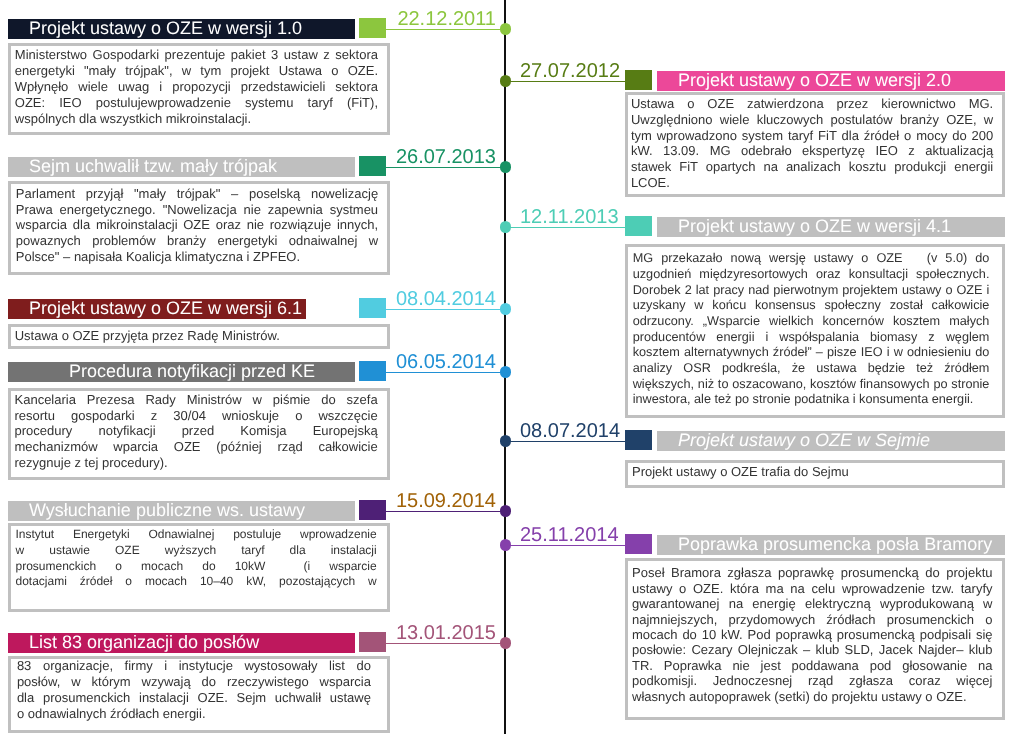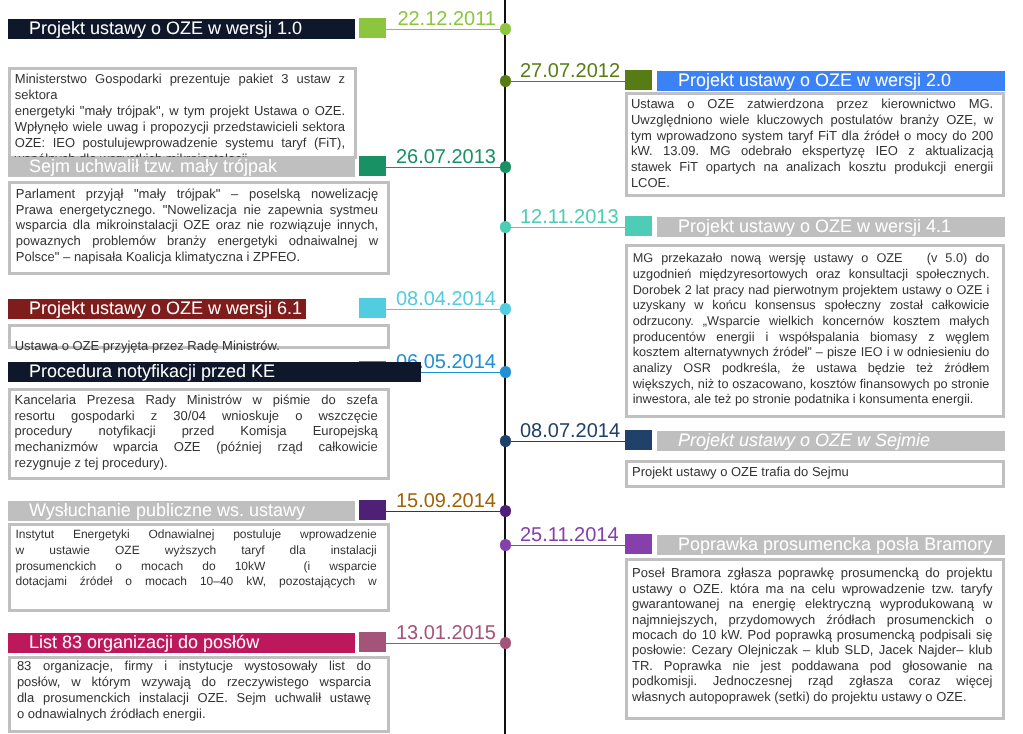--- a/index.html
+++ b/index.html
@@ -32,35 +32,35 @@
 <div class="node" style="left: 499.8px; top: 435.4px; background-color: rgb(32, 65, 105);"></div>
 <div class="node" style="left: 499.8px; top: 505.4px; background-color: rgb(78, 32, 118);"></div>
 <div class="node" style="left: 499.8px; top: 539.4px; background-color: rgb(133, 64, 171);"></div>
 <div class="node" style="left: 499.8px; top: 637.4px; background-color: rgb(163, 84, 120);"></div>
 
 <div class="card">
   <div class="conn" style="left: 385.5px; top: 28.7px; width: 119.9px; background-color: rgb(140, 198, 62);"></div>
   <div class="sq" style="left: 359.2px; top: 17.8px; background-color: rgb(140, 198, 62);"></div>
   <div class="date" style="right: 527px; top: 9px; color: rgb(140, 198, 62);">22.12.2011</div>
   <div class="hdr" style="left: 8px; top: 19px; width: 347px; background-color: #0f172a;">Projekt ustawy o OZE w wersji 1.0</div>
-  <div class="body" style="left: 8px; top: 43.1px; width: 349px; height: 91.8px; border-color: rgb(192, 192, 192); margin-top: 24px;">
+  <div class="body" style="left: 8px; top: 43.1px; width: 382px; height: 91.8px; border-color: rgb(192, 192, 192);">
     <div class="bodytxt" style="margin-top: 0.97px; padding: 0px 9px 0px 3.8px; font-size: 13px; line-height: 15.9px; color: rgb(51, 51, 51);">
         <div class="ln">Ministerstwo Gospodarki prezentuje pakiet 3 ustaw z sektora</div>
         <div class="ln">energetyki "mały trójpak", w tym projekt Ustawa o OZE.</div>
         <div class="ln">Wpłynęło wiele uwag i propozycji przedstawicieli sektora</div>
         <div class="ln">OZE: IEO postulujewprowadzenie systemu taryf (FiT),</div>
         <div class="ln last">wspólnych dla wszystkich mikroinstalacji.</div>
       </div>
   </div>
 </div>
 <div class="card">
   <div class="conn" style="left: 505.4px; top: 80.7px; width: 120px; background-color: rgb(87, 124, 20);"></div>
   <div class="sq" style="left: 625.2px; top: 69.8px; background-color: rgb(87, 124, 20);"></div>
   <div class="date" style="left: 520px; top: 61px; color: rgb(87, 124, 20);">27.07.2012</div>
-  <div class="hdr" style="left: 657px; top: 71px; width: 348px; background-color: #3b82f6;">Projekt ustawy o OZE w wersji 2.0</div>
+  <div class="hdr" style="left: 657px; top: 71px; width: 348px; background-color: #ec4899;">Projekt ustawy o OZE w wersji 2.0</div>
   <div class="body" style="left: 625px; top: 92px; width: 380px; height: 105.3px; border-color: rgb(192, 192, 192);">
     <div class="bodytxt" style="margin-top: 0.92px; padding: 0px 8.8px 0px 2.9px; font-size: 13px; line-height: 15.8px; color: rgb(51, 51, 51);">
         <div class="ln">Ustawa o OZE zatwierdzona przez kierownictwo MG.</div>
         <div class="ln">Uwzględniono wiele kluczowych postulatów branży OZE, w</div>
         <div class="ln">tym wprowadzono system taryf FiT dla źródeł o mocy do 200</div>
         <div class="ln">kW. 13.09. MG odebrało ekspertyzę IEO z aktualizacją</div>
         <div class="ln">stawek FiT opartych na analizach kosztu produkcji energii</div>
         <div class="ln last">LCOE.</div>
       </div>
   </div>
@@ -99,30 +99,30 @@
         <div class="ln last">inwestora, ale też po stronie podatnika i konsumenta energii.</div>
       </div>
   </div>
 </div>
 <div class="card">
   <div class="conn" style="left: 385.5px; top: 308.7px; width: 119.9px; background-color: rgb(81, 204, 224);"></div>
   <div class="sq" style="left: 359.2px; top: 297.8px; background-color: rgb(81, 204, 224);"></div>
   <div class="date" style="right: 527px; top: 289px; color: rgb(81, 204, 224);">08.04.2014</div>
   <div class="hdr" style="left: 8px; top: 299px; width: 298px; background-color: #7f1d1d;">Projekt ustawy o OZE w wersji 6.1</div>
   <div class="body" style="left: 8px; top: 324.2px; width: 382px; height: 25.2px; border-color: rgb(192, 192, 192);">
-    <div class="bodytxt" style="margin-top: 11px; padding: 0px 9px 0px 3.7px; font-size: 13px; line-height: 15.8px; color: rgb(51, 51, 51);">
+    <div class="bodytxt" style="margin-top: 1px; padding: 0px 9px 0px 3.7px; font-size: 13px; line-height: 15.8px; color: rgb(51, 51, 51);">
         <div class="ln last">Ustawa o OZE przyjęta przez Radę Ministrów.</div>
       </div>
   </div>
 </div>
 <div class="card">
   <div class="conn" style="left: 385.5px; top: 371.7px; width: 119.9px; background-color: rgb(32, 144, 213);"></div>
   <div class="sq" style="left: 359.2px; top: 360.8px; background-color: rgb(32, 144, 213);"></div>
   <div class="date" style="right: 527px; top: 352px; color: rgb(32, 144, 213);">06.05.2014</div>
-  <div class="hdr" style="left: 8px; top: 362px; width: 413px; background-color: #0f172a;">Procedura notyfikacji przed KE</div>
+  <div class="hdr" style="left: 8px; top: 362px; width: 347px; background-color: #737373; text-align: center;">Procedura notyfikacji przed KE</div>
   <div class="body" style="left: 8px; top: 388.3px; width: 382px; height: 91.9px; border-color: rgb(192, 192, 192);">
     <div class="bodytxt" style="margin-top: 0.57px; padding: 0px 9.3px 0px 3.5px; font-size: 13px; line-height: 15.7px; color: rgb(51, 51, 51);">
         <div class="ln">Kancelaria Prezesa Rady Ministrów w piśmie do szefa</div>
         <div class="ln">resortu gospodarki z 30/04 wnioskuje o wszczęcie</div>
         <div class="ln">procedury notyfikacji przed Komisja Europejską</div>
         <div class="ln">mechanizmów wparcia OZE (później rząd całkowicie</div>
         <div class="ln last">rezygnuje z tej procedury).</div>
       </div>
   </div>
 </div>

